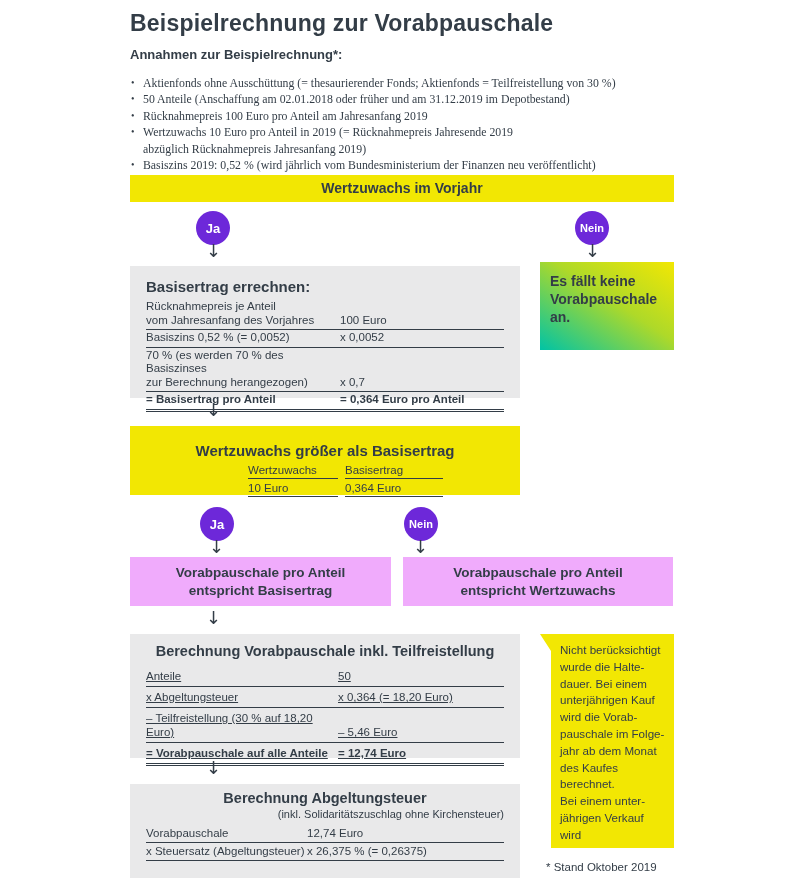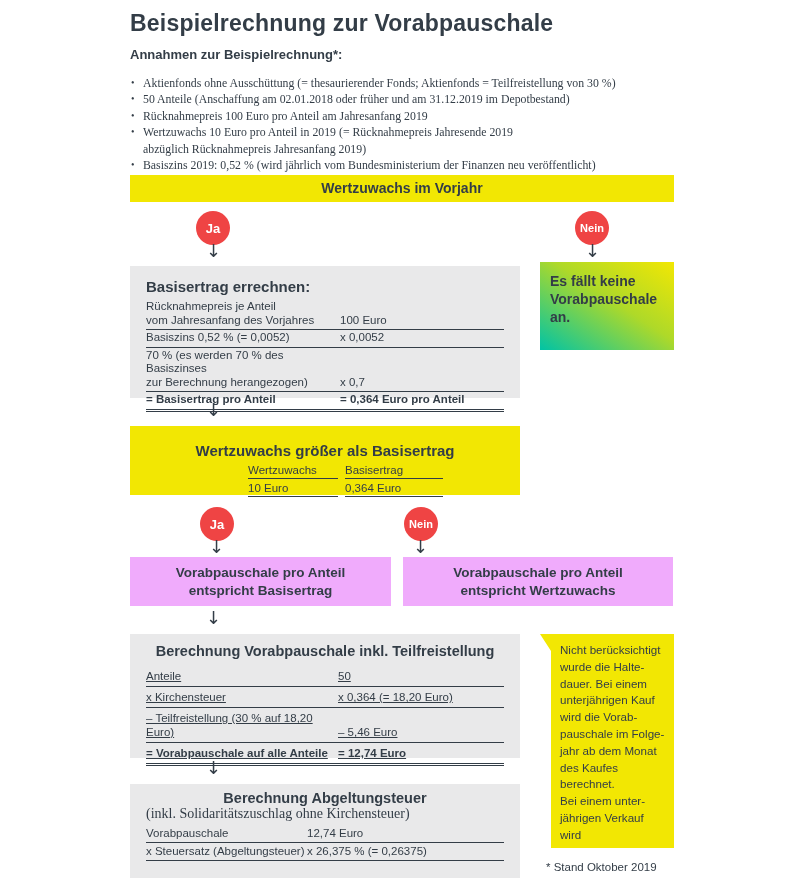--- a/index.html
+++ b/index.html
@@ -9,21 +9,21 @@
   .title{position:absolute;left:130px;top:10px;font-size:23px;font-weight:bold;letter-spacing:.2px;}
   .assume-head{position:absolute;left:130px;top:47px;font-size:13px;font-weight:bold;}
   .assume-list{position:absolute;left:130px;top:75px;width:600px;font-size:11.8px;line-height:16.4px;
                list-style:none;margin:0;padding:0;font-family:Liberation Serif, serif;}
   .assume-list li{position:relative;padding-left:13px;white-space:pre-line;}
   .assume-list li::before{content:"•";position:absolute;left:1px;top:0;font-size:10px;}
 
   .banner{position:absolute;left:130px;top:175px;width:544px;height:27px;background:#f2e703;
           text-align:center;font-weight:bold;font-size:14px;line-height:27px;}
 
-  .circle{position:absolute;width:34px;height:34px;border-radius:50%;background:#ef4444;color:#fff;
+  .circle{position:absolute;width:34px;height:34px;border-radius:50%;background:#6d28d9;color:#fff;
           font-weight:bold;display:flex;align-items:center;justify-content:center;}
   .c-ja1{left:196px;top:211px;font-size:13px;}
   .c-nein1{left:575px;top:211px;font-size:11px;}
   .c-ja2{left:200px;top:507px;font-size:13px;}
   .c-nein2{left:404px;top:507px;font-size:11px;}
 
   .arrow{position:absolute;font-family:"DejaVu Sans",sans-serif;font-size:18px;color:#333d47;line-height:18px;}
   .a1{left:206px;top:242px;}
   .a2{left:585px;top:242px;}
   .a3{left:206px;top:401px;}
@@ -63,21 +63,21 @@
 
   .box-teil{left:130px;top:634px;width:390px;height:124px;padding:9px 16px;}
   .box-teil .bx-title{text-align:center;font-size:14.5px;font-weight:bold;margin:0 0 7px;}
 
   .notebox{position:absolute;left:540px;top:634px;width:134px;height:214px;background:#f2e703;
            box-sizing:border-box;clip-path:polygon(0 0,100% 0,100% 100%,11px 100%,11px 17px,0 0);
            padding:8px 6px 0 20px;font-size:11.6px;line-height:16.8px;white-space:pre-line;}
 
   .box-abgelt{left:130px;top:784px;width:390px;height:94px;padding:6px 16px;}
   .box-abgelt .bx-title{text-align:center;font-size:14.5px;font-weight:bold;line-height:17px;}
-  .box-abgelt .bx-sub{text-align:left;font-size:14px;line-height:14px;margin-bottom:4px;font-family:Liberation Serif, serif;}
+  .box-abgelt .bx-sub{text-align:right;font-size:11px;line-height:14px;margin-bottom:4px;}
 
   .footnote{position:absolute;left:546px;top:861px;font-size:11.5px;}
 </style>
 </head>
 <body>
 
 <div class="page">
 
   <div class="title">Beispielrechnung zur Vorabpauschale</div>
   <div class="assume-head">Annahmen zur Beispielrechnung*:</div>
@@ -150,21 +150,21 @@
   <div class="arrow a6">↓</div>
 
   <div class="graybox box-teil">
     <div class="bx-title">Berechnung Vorabpauschale inkl. Teilfreistellung</div>
     <div class="ftable cols-teil">
       <div class="trow">
         <span class="tlabel">Anteile</span>
         <span class="tvalue">50</span>
       </div>
       <div class="trow">
-        <span class="tlabel">x  Kirchensteuer</span>
+        <span class="tlabel">x  Abgeltungsteuer</span>
         <span class="tvalue">x 0,364 (= 18,20 Euro)</span>
       </div>
       <div class="trow">
         <span class="tlabel">–  Teilfreistellung (30 % auf 18,20 Euro)</span>
         <span class="tvalue">– 5,46 Euro</span>
       </div>
       <div class="trow total">
         <span class="tlabel">= Vorabpauschale auf alle Anteile</span>
         <span class="tvalue">= 12,74 Euro</span>
       </div>

